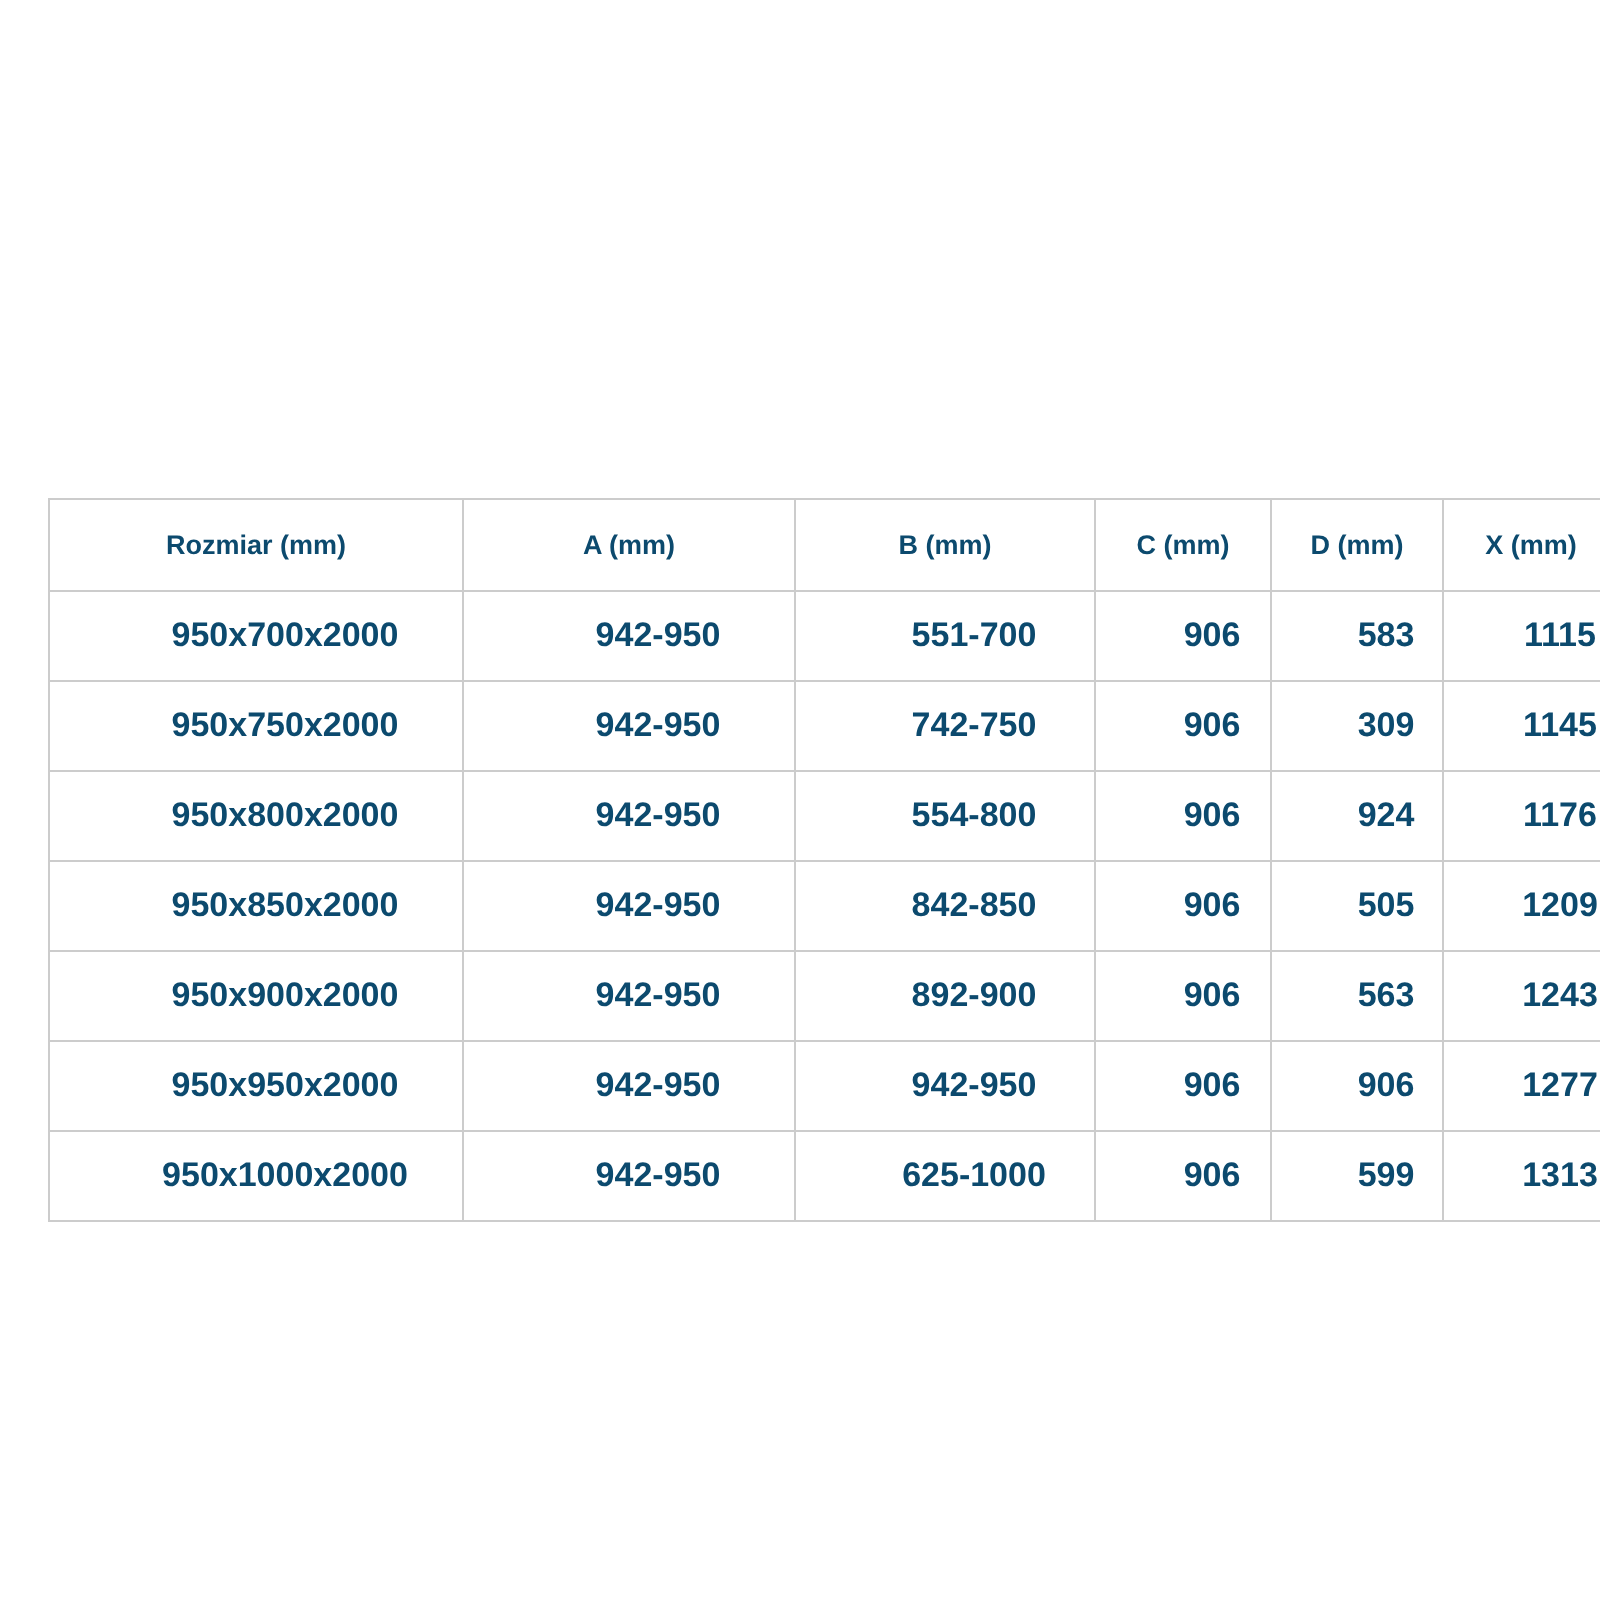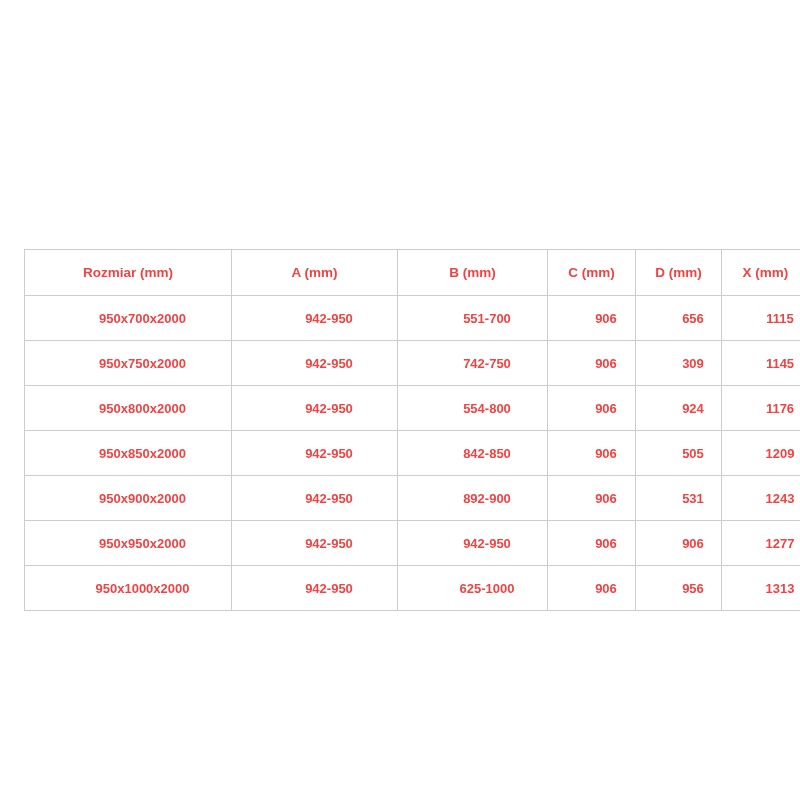--- a/index.html
+++ b/index.html
@@ -23,31 +23,31 @@
   table.size-table {
     border-collapse: collapse;
     width: 752px;
     table-layout: fixed;
   }
   table.size-table td, table.size-table th {
     border: 1px solid #cccccc;
     text-align: center;
     vertical-align: middle;
     font-weight: bold;
-    color: #ef4444;
+    color: #0c4a6e;
     padding: 0;
     height: 45px;
     box-sizing: border-box;
   }
   table.size-table thead th {
     font-size: 13.5px;
     height: 46px;
   }
   table.size-table tbody td {
-    font-size: 13px;
+    font-size: 17px;
     padding-left: 29px;
   }
   
   col.c0 { width: 207px; }
   col.c1 { width: 166px; }
   col.c2 { width: 150px; }
   col.c3 { width: 88px; }
   col.c4 { width: 86px; }
   col.c5 { width: 88px; }
 </style>
@@ -73,21 +73,21 @@
         <th>D (mm)</th>
         <th>X (mm)</th>
       </tr>
     </thead>
     <tbody>
       <tr>
         <td>950x700x2000</td>
         <td>942-950</td>
         <td>551-700</td>
         <td>906</td>
-        <td>656</td>
+        <td>583</td>
         <td>1115</td>
       </tr>
       <tr>
         <td>950x750x2000</td>
         <td>942-950</td>
         <td>742-750</td>
         <td>906</td>
         <td>309</td>
         <td>1145</td>
       </tr>
@@ -105,34 +105,34 @@
         <td>842-850</td>
         <td>906</td>
         <td>505</td>
         <td>1209</td>
       </tr>
       <tr>
         <td>950x900x2000</td>
         <td>942-950</td>
         <td>892-900</td>
         <td>906</td>
-        <td>531</td>
+        <td>563</td>
         <td>1243</td>
       </tr>
       <tr>
         <td>950x950x2000</td>
         <td>942-950</td>
         <td>942-950</td>
         <td>906</td>
         <td>906</td>
         <td>1277</td>
       </tr>
       <tr>
         <td>950x1000x2000</td>
         <td>942-950</td>
         <td>625-1000</td>
         <td>906</td>
-        <td>956</td>
+        <td>599</td>
         <td>1313</td>
       </tr>
     </tbody>
   </table>
 </div>
 
 </body></html>

